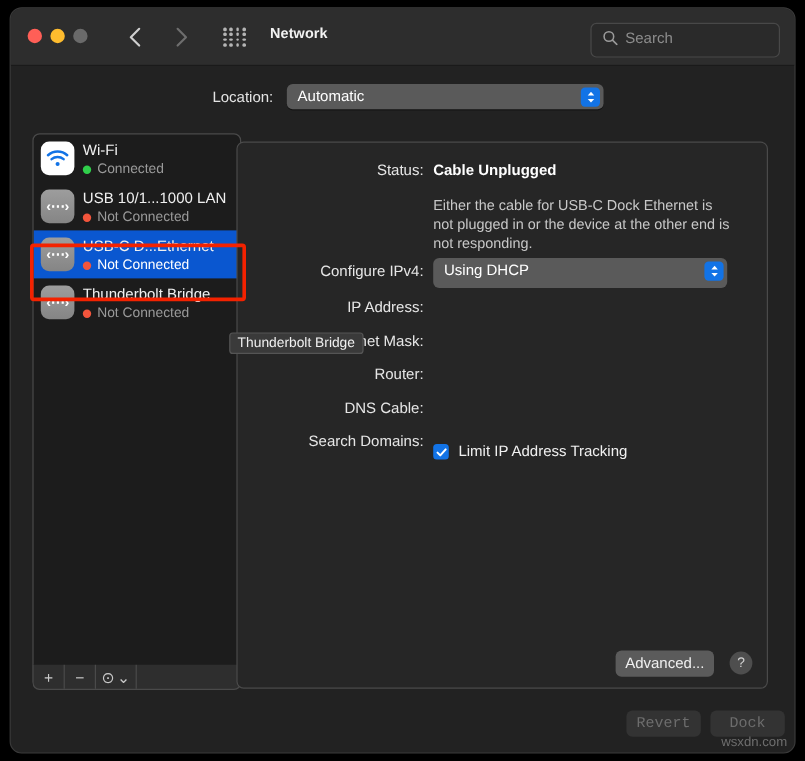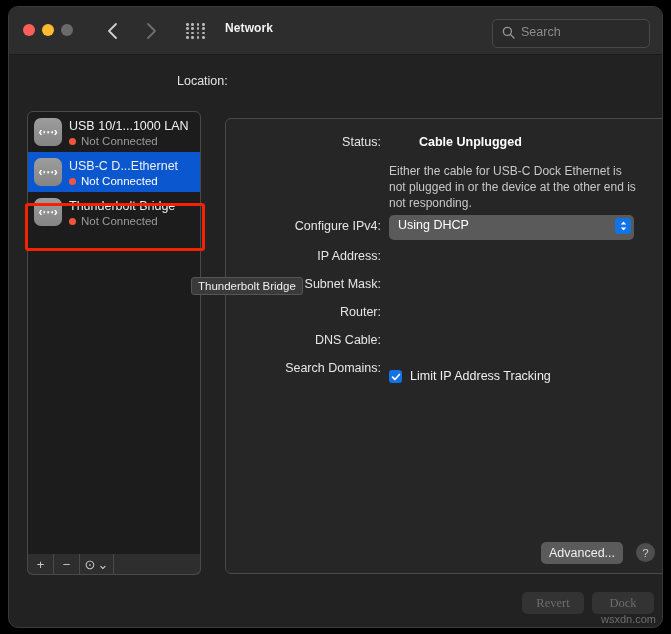--- a/index.html
+++ b/index.html
@@ -258,21 +258,21 @@
     justify-content: center;
     color: #cacaca;
     font-size: 13px;
   }
   .tbbtn.wide { width: 34px; gap: 2px; }
   .tbfill { flex: 1 1 auto; }
 
   
   #detail {
     position: absolute;
-    left: 216px;
+    left: 188px;
     top: 111px;
     width: 443px;
     height: 456px;
     background: #262626;
     border: 1px solid #4a4a4a;
     border-radius: 6px;
   }
 
   .row {
     position: absolute;
@@ -287,21 +287,20 @@
     color: #e6e6e6;
   }
   .rvalue {
     position: absolute;
     left: 163px;
   }
 
   #statusval {
     font-weight: bold;
     color: #ffffff;
-    margin-left: 30px;
   }
   #statusdesc {
     position: absolute;
     left: 163px;
     top: 44px;
     width: 250px;
     font-size: 12px;
     color: #c8c8c8;
     line-height: 16px;
   }
@@ -389,21 +388,21 @@
     border: none;
   }
 
   
   #revertbtn, #applybtn {
     position: absolute;
     background: #333333;
     border: none;
     border-radius: 5px;
     color: #6d6d6d;
-    font-family: Liberation Serif, serif;
+    font-family: Liberation Mono, monospace;
     font-size: 12.5px;
     height: 22px;
     width: 62px;
     top: 585px;
   }
   #revertbtn { left: 513px; }
   #applybtn  { left: 583px; }
 
   
   #tooltip {
@@ -477,24 +476,49 @@
           <circle cx="5.4" cy="5.4" r="4" fill="none" stroke="#9a9a9a" stroke-width="1.3"></circle>
           <line x1="8.4" y1="8.4" x2="12" y2="12" stroke="#9a9a9a" stroke-width="1.3" stroke-linecap="round"></line>
         </svg>
       </span>
       <input id="searchinput" type="text" placeholder="Search" style="">
     </div>
   </div>
 
   <div id="locrow">
     <div id="loclabel">Location:</div>
+    <div id="locpopup">
+      <span class="lbl">Automatic</span>
+      <span class="stepper">
+        <svg width="9" height="12" viewBox="0 0 9 12">
+          <path d="M4.5 1.5 L7.2 4.6 L1.8 4.6 Z" fill="#ffffff"></path>
+          <path d="M4.5 10.5 L7.2 7.4 L1.8 7.4 Z" fill="#ffffff"></path>
+        </svg>
+      </span>
+    </div>
   </div>
 
   <div id="sidebar">
 
+    <div class="netitem">
+      <span class="neticon wifi">
+        <svg width="20" height="16" viewBox="0 0 20 16">
+          <path d="M2 5.4 A12 12 0 0 1 18 5.4" fill="none" stroke="#1273e6" stroke-width="2.1" stroke-linecap="round"></path>
+          <path d="M5 8.6 A8 8 0 0 1 15 8.6" fill="none" stroke="#1273e6" stroke-width="2.1" stroke-linecap="round"></path>
+          <circle cx="10" cy="12.6" r="1.7" fill="#1273e6"></circle>
+        </svg>
+      </span>
+      <span class="netmeta">
+        <span class="netname">Wi-Fi</span>
+        <span class="netstatus">
+          <i class="dot green"></i>
+          <span>Connected</span>
+        </span>
+      </span>
+    </div>
 
     <div class="netitem">
       <span class="neticon eth">
           <span>‹⋯›</span>
         </span>
       <span class="netmeta">
         <span class="netname">USB 10/1...1000 LAN</span>
         <span class="netstatus">
           <i class="dot red"></i>
           <span>Not Connected</span>

